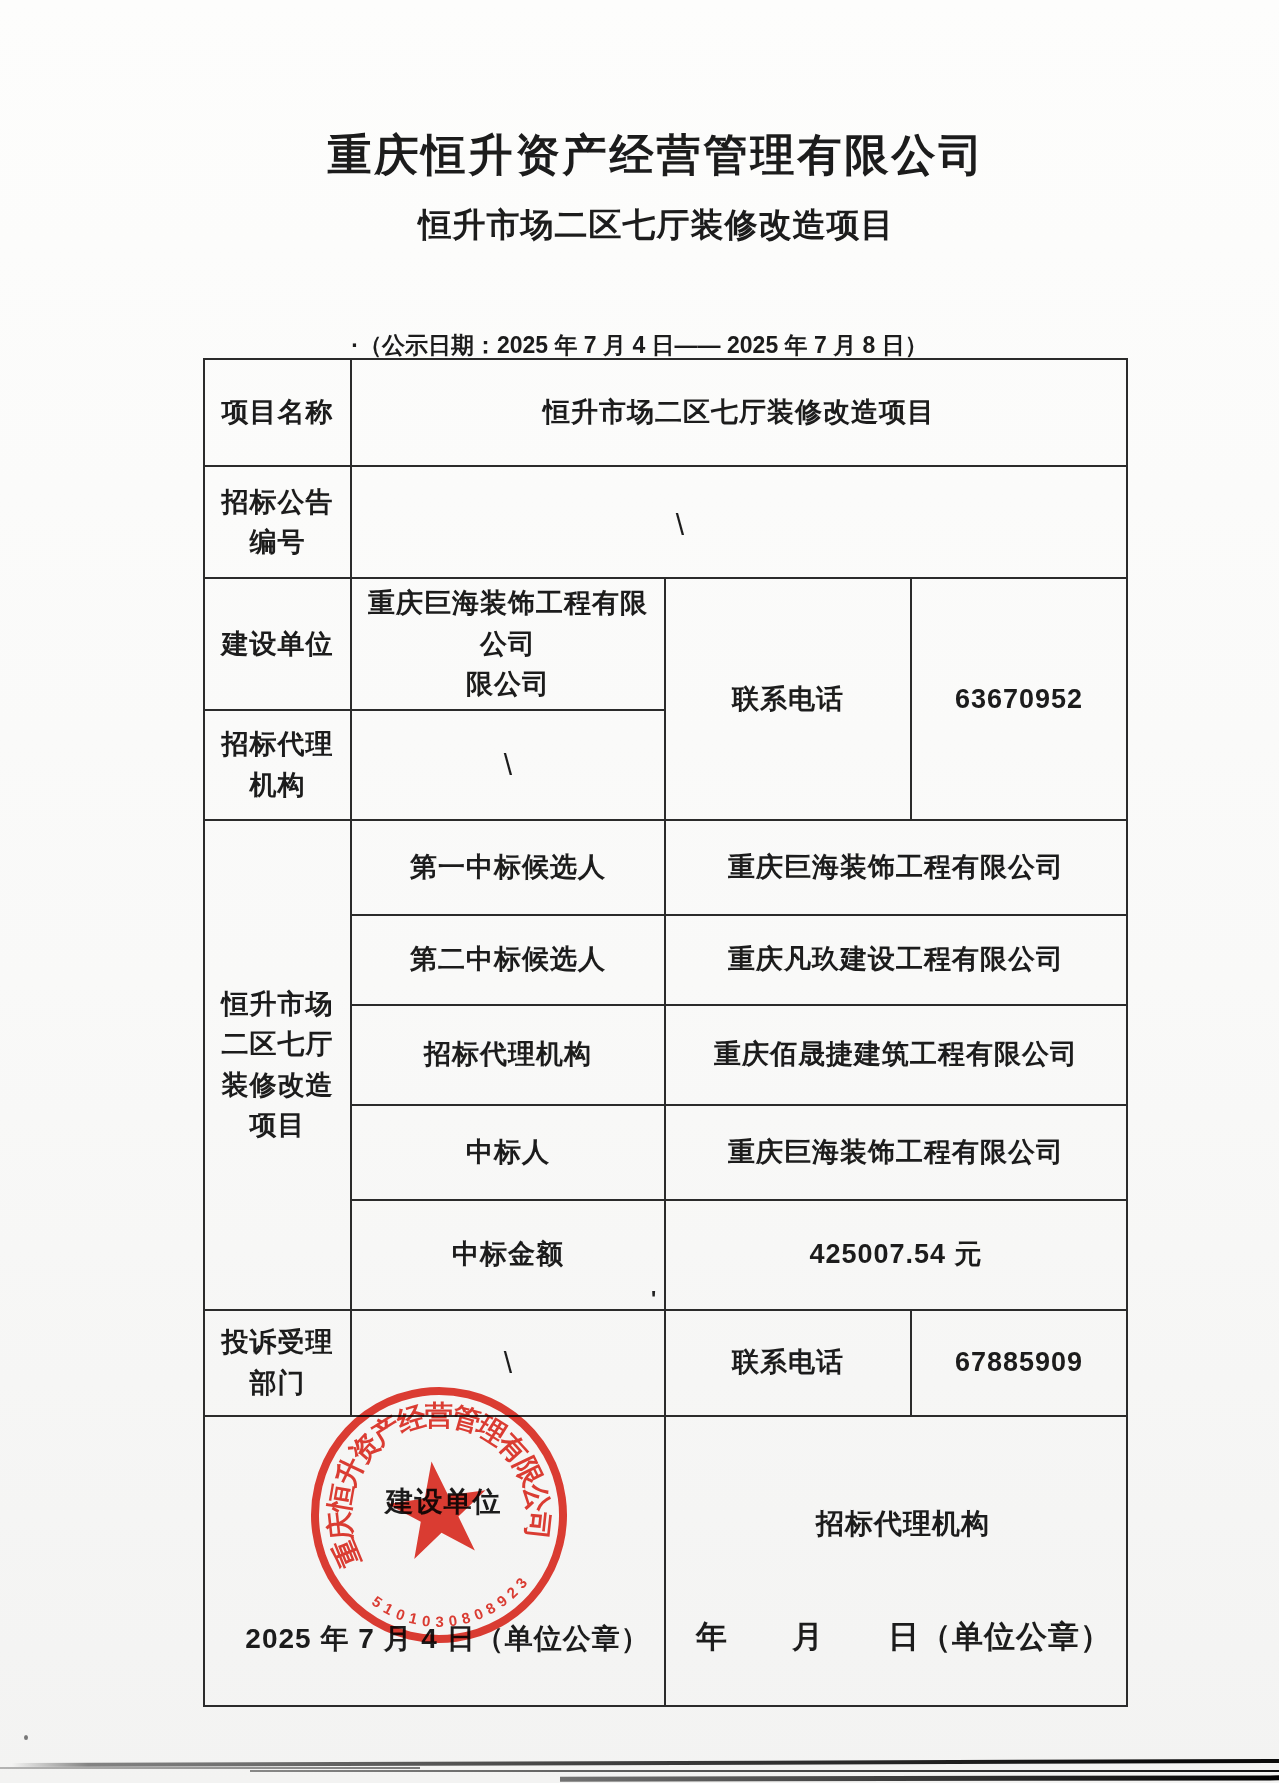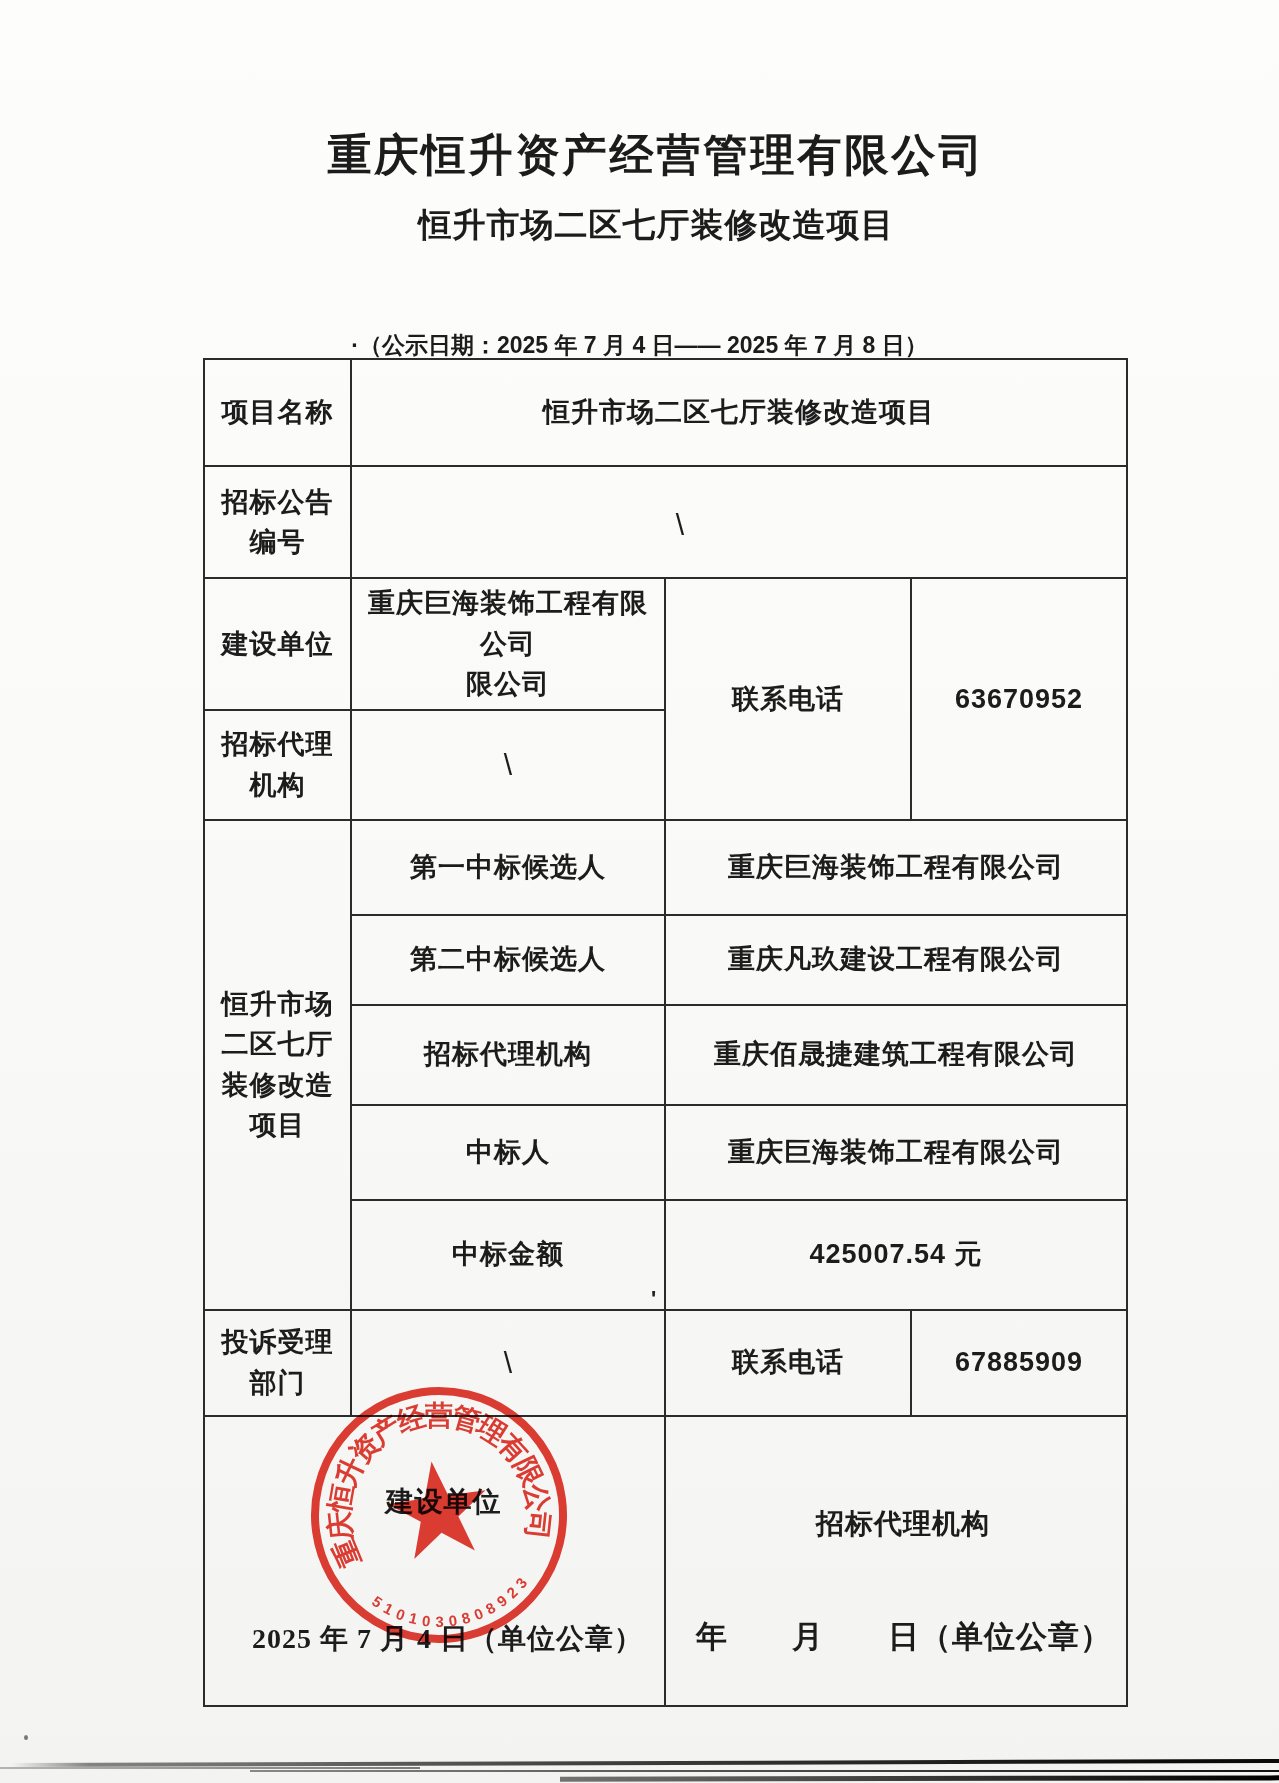--- a/index.html
+++ b/index.html
@@ -36,21 +36,21 @@
   td.num { font-size:28px; letter-spacing:0.5px; }
   .slash { font-weight:400; font-size:30px; letter-spacing:0; }
   td.slash-top { vertical-align:top; }
   td.slash-top .off { display:block; margin:4px 118px 0 0; text-align:center; }
   td.bt3 { border-top-width:3px; }
   td.bb3 { border-bottom-width:3px; }
 
   td.sign { vertical-align:top; text-align:left; padding:0; white-space:pre-line; }
   .sign-label { font-size:28px; font-weight:bold; }
   .owner-label  { margin:20px 0 0 18px; }
-  .owner-date   { margin:54px 0 0 26px; font-size:28px; font-weight:bold;font-family:Liberation Serif, serif; }
+  .owner-date   { margin:54px 0 0 26px; font-size:28px; font-weight:bold; }
   .agency-label { margin:42px 0 0 14px; }
   .agency-date  { margin:28px 10px 0 0; font-size:31px; font-weight:bold; text-align:right; }
 
   svg.stamp {
     position:absolute; left:307px; top:1383px;
     transform:rotate(-8deg);
     opacity:.88; mix-blend-mode:multiply;
   }
   svg.stamp text { font-family:"Liberation Sans", sans-serif; }
 

